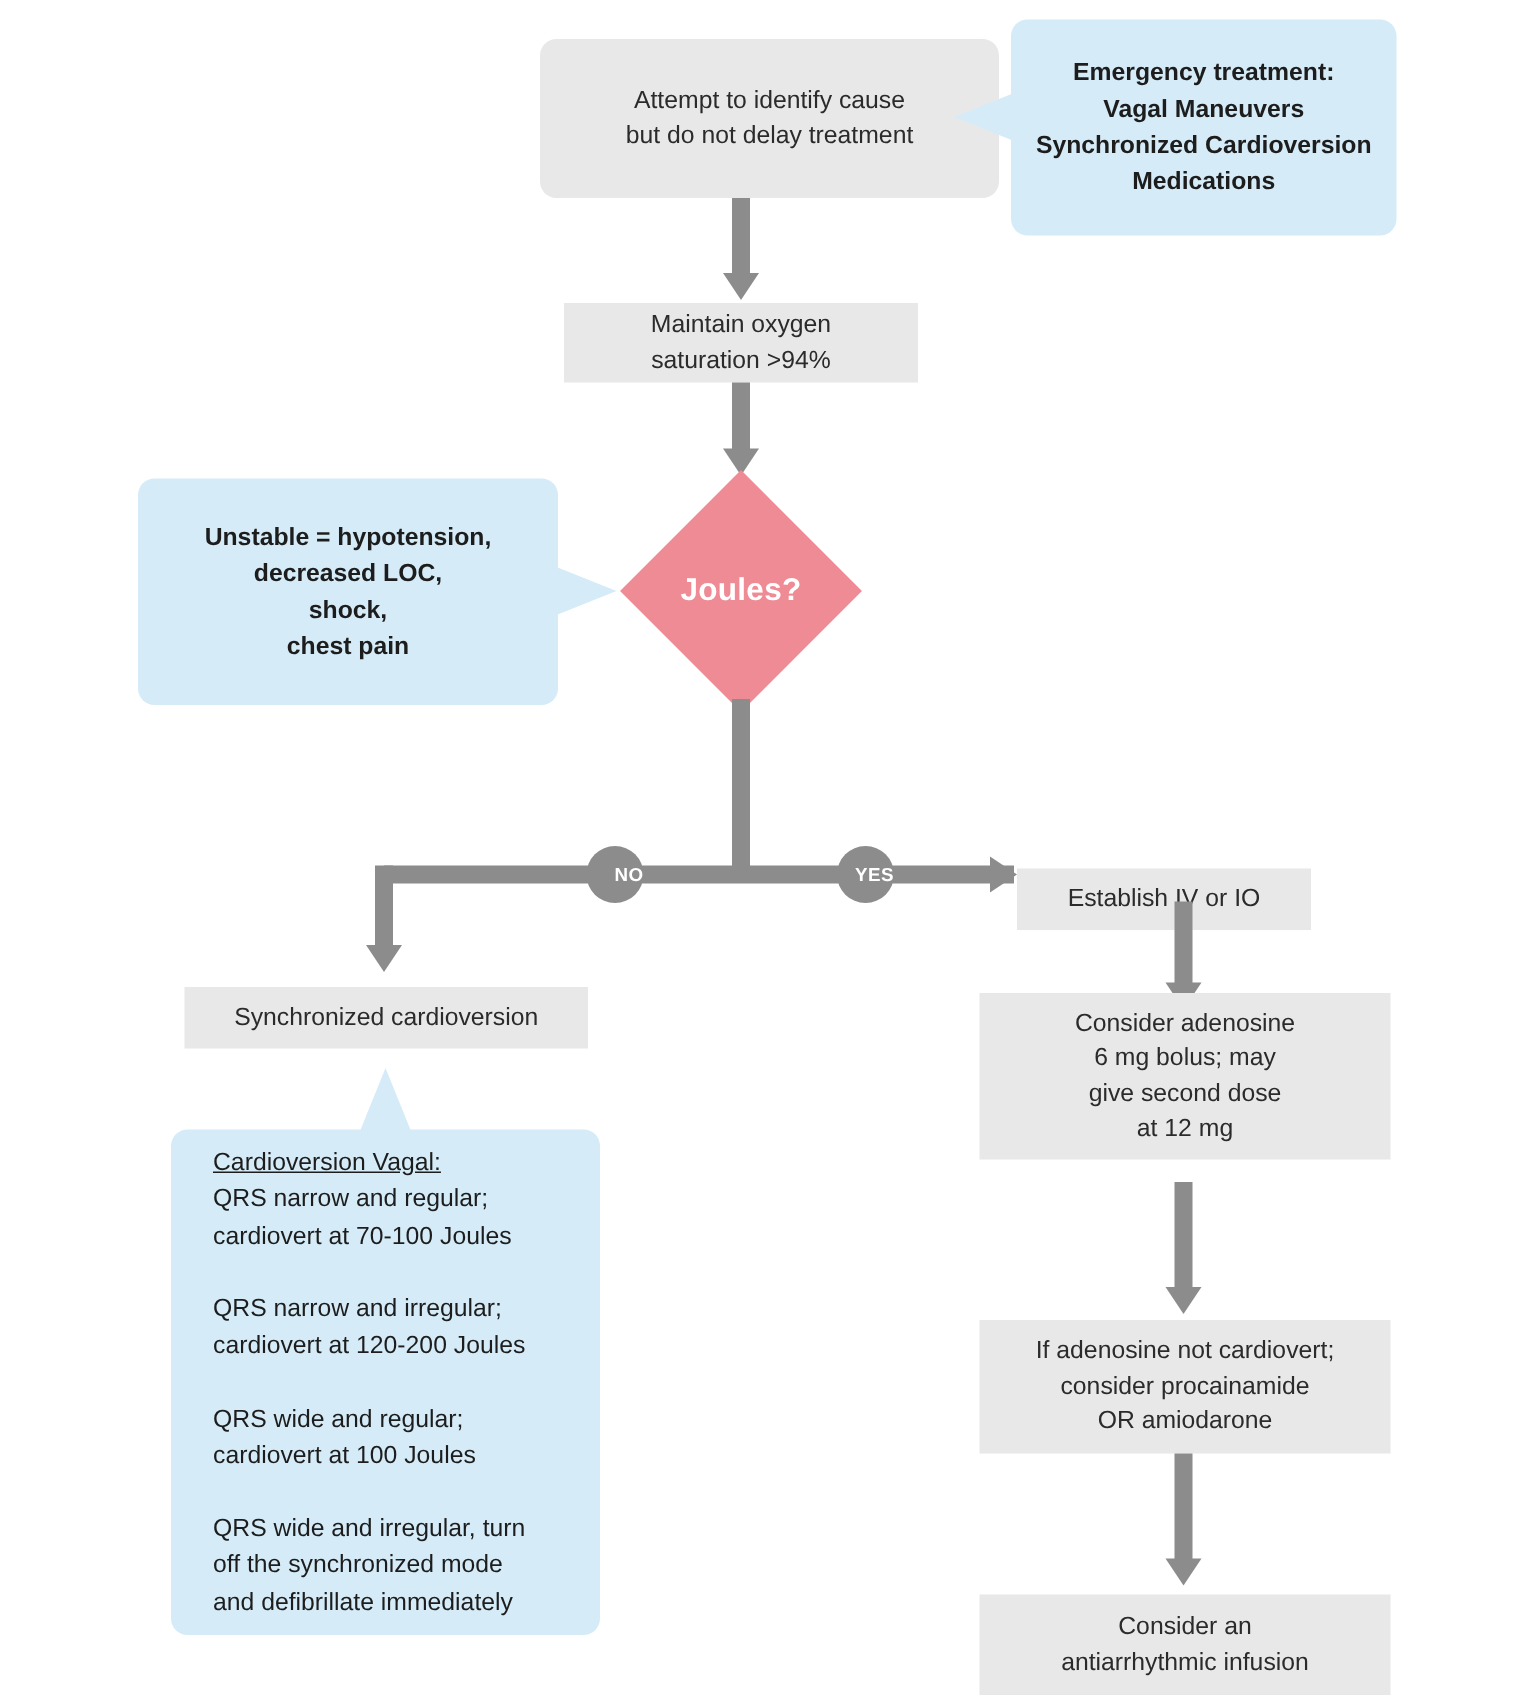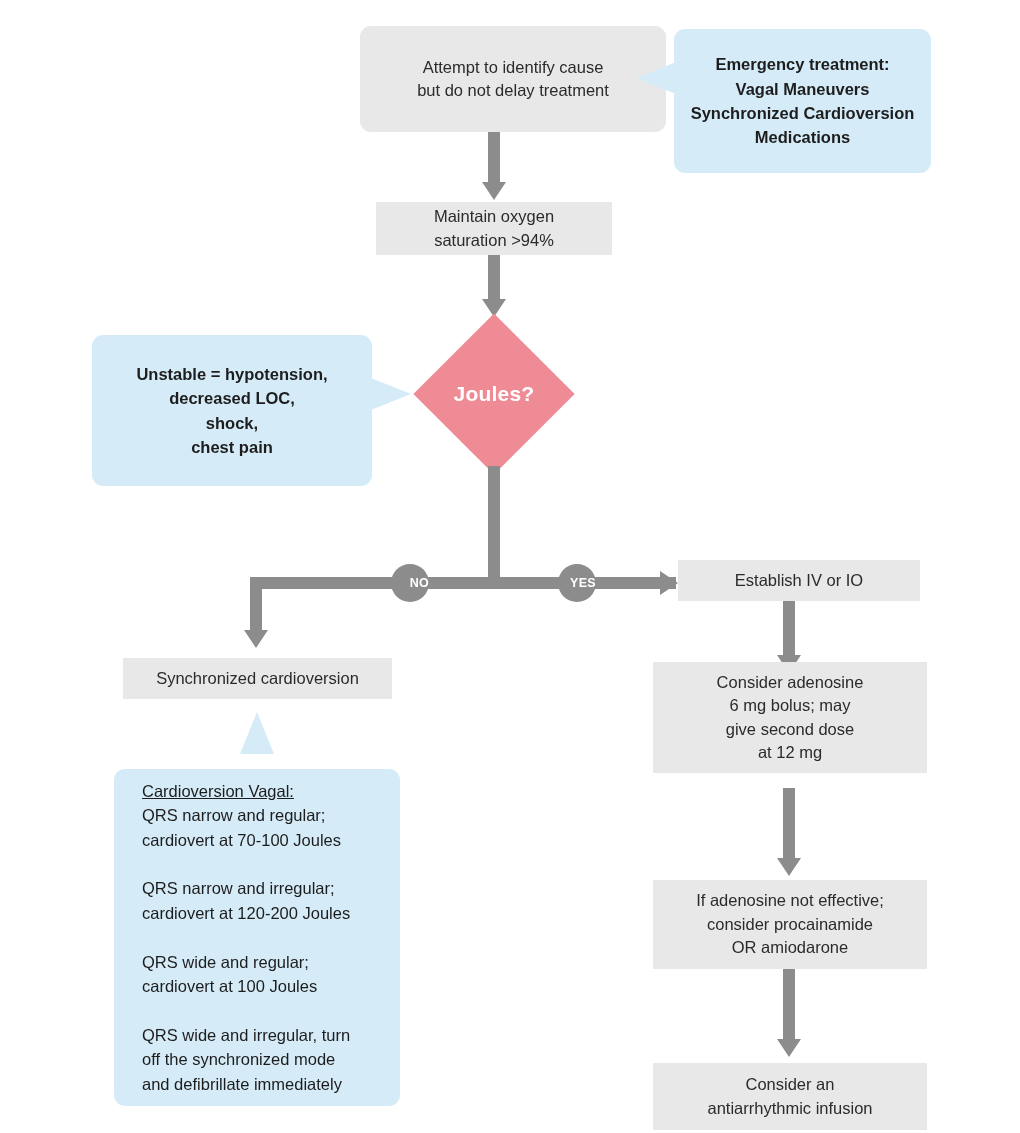--- a/index.html
+++ b/index.html
@@ -49,21 +49,20 @@
     background: #d5ecf8;
     border-radius: 11px;
     display: flex;
     align-items: center;
     justify-content: center;
     color: #1d1d1d;
     font-weight: bold;
     font-size: 16.5px;
     line-height: 1.48;
     text-align: center;
-    margin-top: 16px;
   }
   .callout .txt { white-space: pre-line; display: block; }
   .callout.plain { font-weight: normal; text-align: left; }
 
   
   .tail {
     position: absolute;
     width: 0;
     height: 0;
   }
@@ -221,39 +220,39 @@
 
 QRS wide and regular;
 cardiovert at 100 Joules
 
 QRS wide and irregular, turn
 off the synchronized mode
 and defibrillate immediately</span>
     </span>
   </div>
 
-  <div class="node proc" style="left:678px; top:560px; width:242px; height:41px;justify-content:center;">
+  <div class="node proc" style="left:678px; top:579px; width:196px; height:41px;justify-content:center;">
     <span class="txt">Establish IV or IO</span>
   </div>
 
   <div class="vline" style="left:783px; top:601px; width:12px; height:58px;"></div>
   <div class="arrow-down" style="left:776.5px; top:655px;"></div>
 
   <div class="node proc" style="left:653px; top:662px; width:274px; height:111px;">
     <span class="txt">Consider adenosine
 6 mg bolus; may
 give second dose
 at 12 mg</span>
   </div>
 
   <div class="vline" style="left:783px; top:788px; width:12px; height:74px;"></div>
   <div class="arrow-down" style="left:776.5px; top:858px;"></div>
 
   <div class="node proc" style="left:653px; top:880px; width:274px; height:89px;">
-    <span class="txt">If adenosine not effective;
+    <span class="txt">If adenosine not cardiovert;
 consider procainamide
 OR amiodarone</span>
   </div>
 
   <div class="vline" style="left:783px; top:969px; width:12px; height:74px;"></div>
   <div class="arrow-down" style="left:776.5px; top:1039px;"></div>
 
   <div class="node proc" style="left:653px; top:1063px; width:274px; height:67px;">
     <span class="txt">Consider an
 antiarrhythmic infusion</span>

